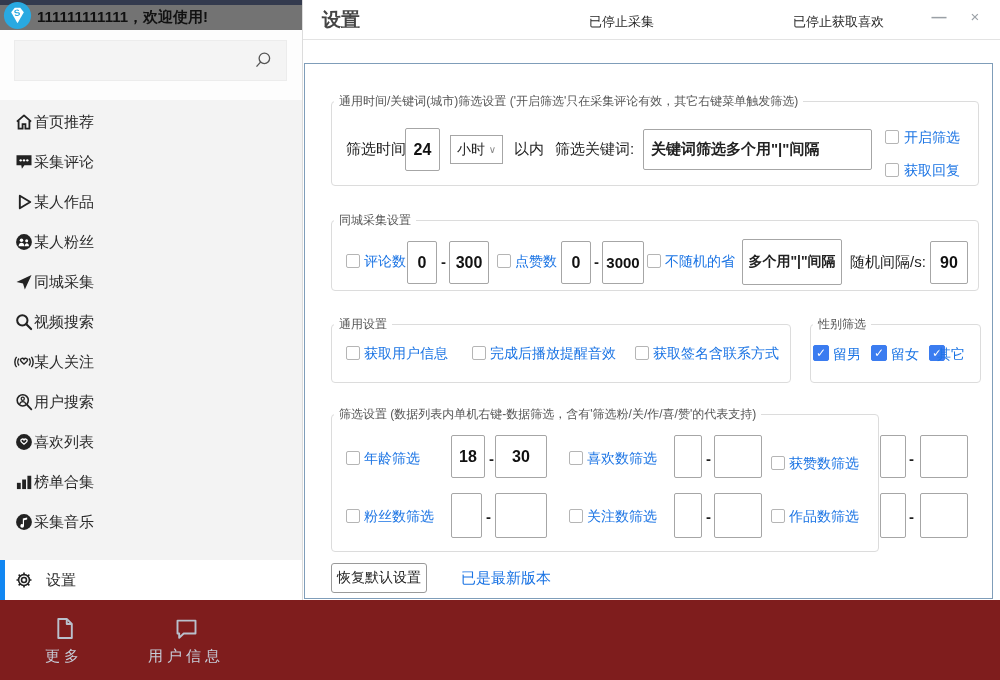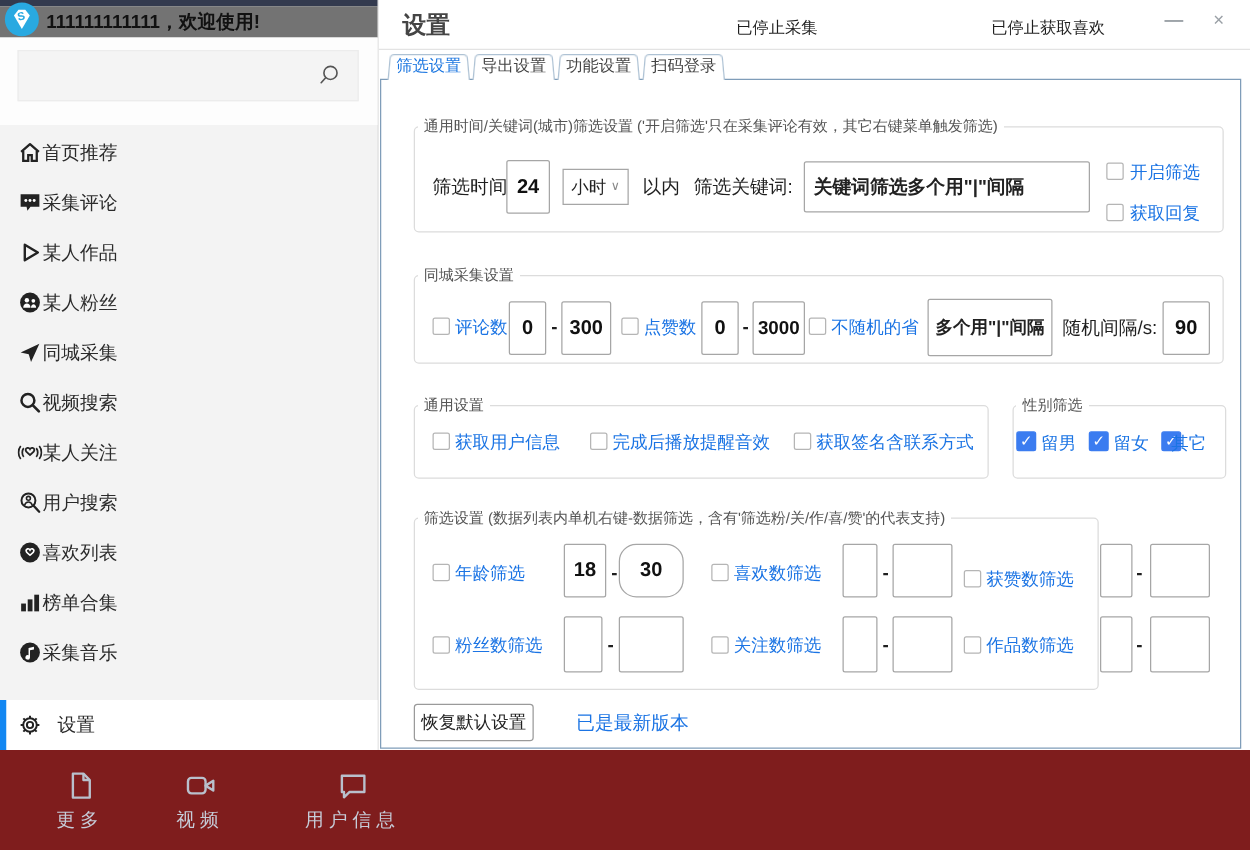--- a/index.html
+++ b/index.html
@@ -203,49 +203,36 @@
 </div>
 
 <div id="bottom-bar">
   <div class="bb-item" style="margin-left:32px;width:64px">
     <svg viewBox="0 0 24 24" fill="none" stroke="#b9c0cc" stroke-width="1.7" stroke-linejoin="round">
         <path d="M6.5 3.5 h7.5 l4.5 4.5 v12.5 h-12 z"></path>
         <path d="M14 3.5 v4.5 h4.5"></path>
       </svg>
     <span class="bb-label">更多</span>
   </div>
-  <div class="bb-item" style="margin-left:32px;width:64px">
-    <svg viewBox="0 0 24 24" fill="none" stroke="#b9c0cc" stroke-width="1.7" stroke-linejoin="round">
-        <rect x="3" y="6.5" width="12.5" height="11" rx="2.5"></rect>
-        <path d="M15.5 12 l5.5-3.5 v7 z"></path>
-      </svg>
-    <span class="bb-label">视频</span>
-  </div>
   <div class="bb-item" style="margin-left:34px;width:112px">
     <svg viewBox="0 0 24 24" fill="none" stroke="#b9c0cc" stroke-width="1.7" stroke-linejoin="round">
         <path d="M4 5 h16 v11.5 h-10.5 l-4 3.8 v-3.8 H4 z"></path>
       </svg>
     <span class="bb-label">用户信息</span>
   </div>
 </div>
 
 <div id="main">
   <div id="main-title">设置</div>
   <div class="status" id="status-collect">已停止采集</div>
   <div class="status" id="status-likes">已停止获取喜欢</div>
   <div class="winbtn" id="btn-min">—</div>
   <div class="winbtn" id="btn-close">×</div>
   <div id="header-line"></div>
 
-  <div id="tabs">
-    <div class="tab active"><span>筛选设置</span></div>
-    <div class="tab"><span>导出设置</span></div>
-    <div class="tab"><span>功能设置</span></div>
-    <div class="tab"><span>扫码登录</span></div>
-  </div>
 
   <div id="panel">
 
     <fieldset class="grp" style="left:26px;top:29px;width:648px;height:93px">
       <legend>通用时间/关键词(城市)筛选设置 ('开启筛选'只在采集评论有效，其它右键菜单触发筛选)</legend>
     </fieldset>
     <fieldset class="grp" style="left:26px;top:148px;width:648px;height:79px">
       <legend>同城采集设置</legend>
     </fieldset>
     <fieldset class="grp" style="left:26px;top:252px;width:460px;height:67px">
@@ -299,21 +286,21 @@
     <span class="blbl" style="left:528px;top:282px">留男</span>
     <span class="cb checked" style="left:566px;top:281px"></span>
     <span class="blbl" style="left:586px;top:282px">留女</span>
     <span class="cb checked" style="left:624px;top:281px"></span>
     <span class="blbl" style="left:632px;top:282px">其它</span>
 
     <span class="cb" style="left:41px;top:387px"></span>
     <span class="blbl" style="left:59px;top:386px">年龄筛选</span>
     <input class="ninput" style="left: 146px; top: 371px; width: 34px; height: 43px;" value="18">
     <span class="dash" style="left:184px;top:386px">-</span>
-    <input class="ninput" style="left: 190px; top: 371px; width: 52px; height: 43px; border-radius: 14px;" value="30">
+    <input class="ninput" style="left: 190px; top: 371px; width: 52px; height: 43px;" value="30">
     <span class="cb" style="left:264px;top:387px"></span>
     <span class="blbl" style="left:282px;top:386px">喜欢数筛选</span>
     <input class="ninput" style="left: 369px; top: 371px; width: 28px; height: 43px;" value="">
     <span class="dash" style="left:401px;top:386px">-</span>
     <input class="ninput" style="left: 409px; top: 371px; width: 48px; height: 43px;" value="">
     <span class="cb" style="left:466px;top:392px"></span>
     <span class="blbl" style="left:484px;top:391px">获赞数筛选</span>
     <input class="ninput" style="left: 575px; top: 371px; width: 26px; height: 43px;" value="">
     <span class="dash" style="left:604px;top:386px">-</span>
     <input class="ninput" style="left: 615px; top: 371px; width: 48px; height: 43px;" value="">

